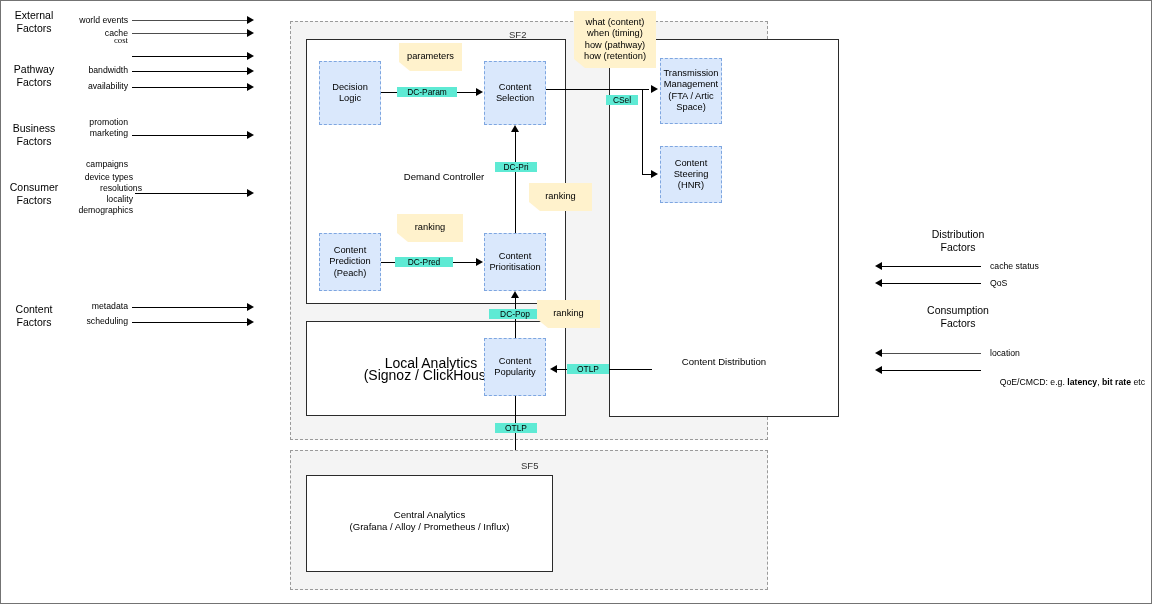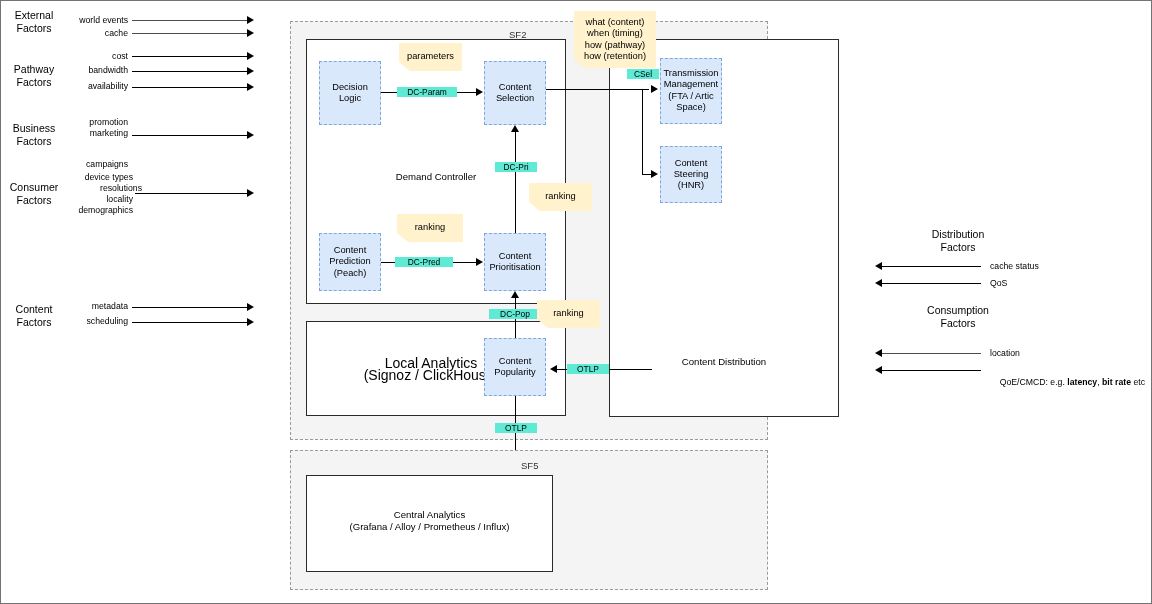--- a/index.html
+++ b/index.html
@@ -119,21 +119,21 @@
 Factors</div>
   <div class="txt factor-label right" style="left:52px; top:14px; width:75px;">world events</div>
   <div class="txt factor-label right" style="left:52px; top:27px; width:75px;">cache</div>
   <div class="hline grey" style="left:131px; top:19px; width:115px;"></div>
   <div class="arrow-r" style="left:246px; top:15px;"></div>
   <div class="hline grey" style="left:131px; top:32px; width:115px;"></div>
   <div class="arrow-r" style="left:246px; top:28px;"></div>
 
   <div class="txt group-label" style="left:2px; top:62px; width:62px;">Pathway
 Factors</div>
-  <div class="txt factor-label right" style="left:52px; top:50px; width:75px;">cost</div>
+  <div class="txt factor-label right" style="left:52px; top:34px; width:75px;font-family:Liberation Serif, serif;">cost</div>
   <div class="txt factor-label right" style="left:52px; top:64px; width:75px;">bandwidth</div>
   <div class="txt factor-label right" style="left:52px; top:80px; width:75px;">availability</div>
   <div class="hline" style="left:131px; top:55px; width:115px;"></div>
   <div class="arrow-r" style="left:246px; top:51px;"></div>
   <div class="hline" style="left:131px; top:70px; width:115px;"></div>
   <div class="arrow-r" style="left:246px; top:66px;"></div>
   <div class="hline" style="left:131px; top:86px; width:115px;"></div>
   <div class="arrow-r" style="left:246px; top:82px;"></div>
 
   <div class="txt group-label" style="left:2px; top:121px; width:62px;">Business
@@ -159,21 +159,21 @@
   <div class="txt factor-label right" style="left:52px; top:315px; width:75px;">scheduling</div>
   <div class="hline" style="left:131px; top:306px; width:115px;"></div>
   <div class="arrow-r" style="left:246px; top:302px;"></div>
   <div class="hline" style="left:131px; top:321px; width:115px;"></div>
   <div class="arrow-r" style="left:246px; top:317px;"></div>
 
   <div class="abs dashed-zone" style="left:289px; top:20px; width:478px; height:419px;"></div>
   <div class="zone-tag" style="left:508px; top:28px;">SF2</div>
 
   <div class="abs solid-box" style="left:305px; top:38px; width:260px; height:265px;"></div>
-  <div class="txt" style="left:355px; top:170px; width:160px; font-size:9.6px;">Demand Controller</div>
+  <div class="txt" style="left:363px; top:170px; width:160px; font-size:9.6px;">Demand Controller</div>
 
   <div class="abs solid-box" style="left:305px; top:320px; width:260px; height:95px;"></div>
   <div class="txt" style="left:345px; top:356px; width:170px; font-size:14px;">Local Analytics
 (Signoz / ClickHouse)</div>
 
   <div class="abs solid-box" style="left:608px; top:38px; width:230px; height:378px;"></div>
   <div class="txt" style="left:653px; top:355px; width:140px; font-size:9.6px;">Content Distribution</div>
 
   <div class="abs blue-box" style="left:318px; top:60px; width:62px; height:64px;">
     <div class="blabel">Decision
@@ -225,21 +225,21 @@
   <div class="hline" style="left:380px; top:261px; width:95px;"></div>
   <div class="arrow-r" style="left:475px; top:257px;"></div>
   <div class="txt edge-label" style="left:394px; top:256px; width:58px;">DC-Pred</div>
 
   <div class="vline" style="left:514px; top:297px; height:40px;"></div>
   <div class="arrow-u" style="left:510px; top:290px;"></div>
   <div class="txt edge-label" style="left:488px; top:308px; width:52px;">DC-Pop</div>
 
   <div class="hline" style="left:545px; top:88px; width:103px;"></div>
   <div class="arrow-r" style="left:650px; top:84px;"></div>
-  <div class="txt edge-label" style="left:605px; top:68px; width:32px;margin-left:21px;">CSel</div>
+  <div class="txt edge-label" style="left:605px; top:94px; width:32px;">CSel</div>
 
   <div class="vline" style="left:641px; top:88px; height:85px;"></div>
   <div class="hline" style="left:641px; top:173px; width:9px;"></div>
   <div class="arrow-r" style="left:650px; top:169px;"></div>
 
   <div class="hline" style="left:556px; top:368px; width:95px;"></div>
   <div class="arrow-l" style="left:549px; top:364px;"></div>
   <div class="txt edge-label" style="left:566px; top:363px; width:42px;">OTLP</div>
 
   <div class="vline" style="left:514px; top:395px; height:98px;"></div>

